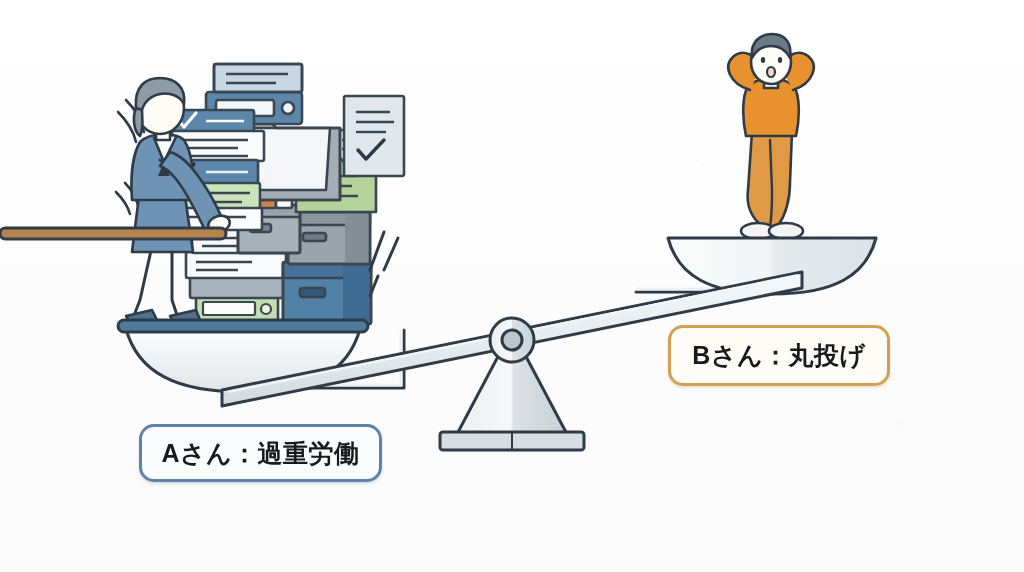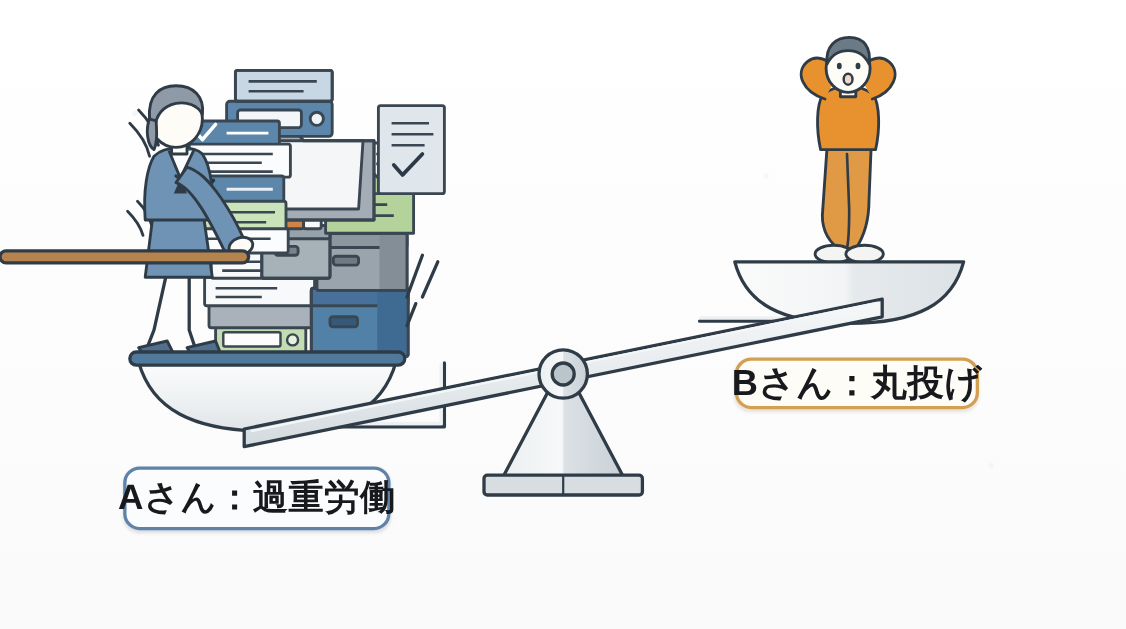--- a/index.html
+++ b/index.html
@@ -43,41 +43,41 @@
     box-sizing: border-box;
     display: flex;
     align-items: center;
     justify-content: center;
     font-weight: bold;
     letter-spacing: .5px;
     white-space: nowrap;
     user-select: none;
   }
   #badge-a {
-    left: 112px;
+    left: 139px;
     top: 424px;
     width: 243px;
     height: 58px;
     border: 3px solid #5f82a8;
     border-radius: 15px;
     background: #fbfcfd;
     color: #17191c;
-    font-size: 32px;
+    font-size: 25px;
     box-shadow: 0 2px 3px rgba(60,70,85,.16);
   }
   #badge-b {
     left: 668px;
     top: 325px;
     width: 222px;
-    height: 47px;
+    height: 61px;
     border: 3px solid #d3a052;
     border-radius: 15px;
     background: #fefcf6;
     color: #17191c;
-    font-size: 33px;
+    font-size: 25px;
     box-shadow: 0 2px 3px rgba(120,95,55,.16);
   }
 </style>
 </head>
 <body>
 
 <div id="stage">
 
   <svg id="art" viewBox="0 0 1024 572" width="1024" height="572" xmlns="http://www.w3.org/2000/svg">
 

